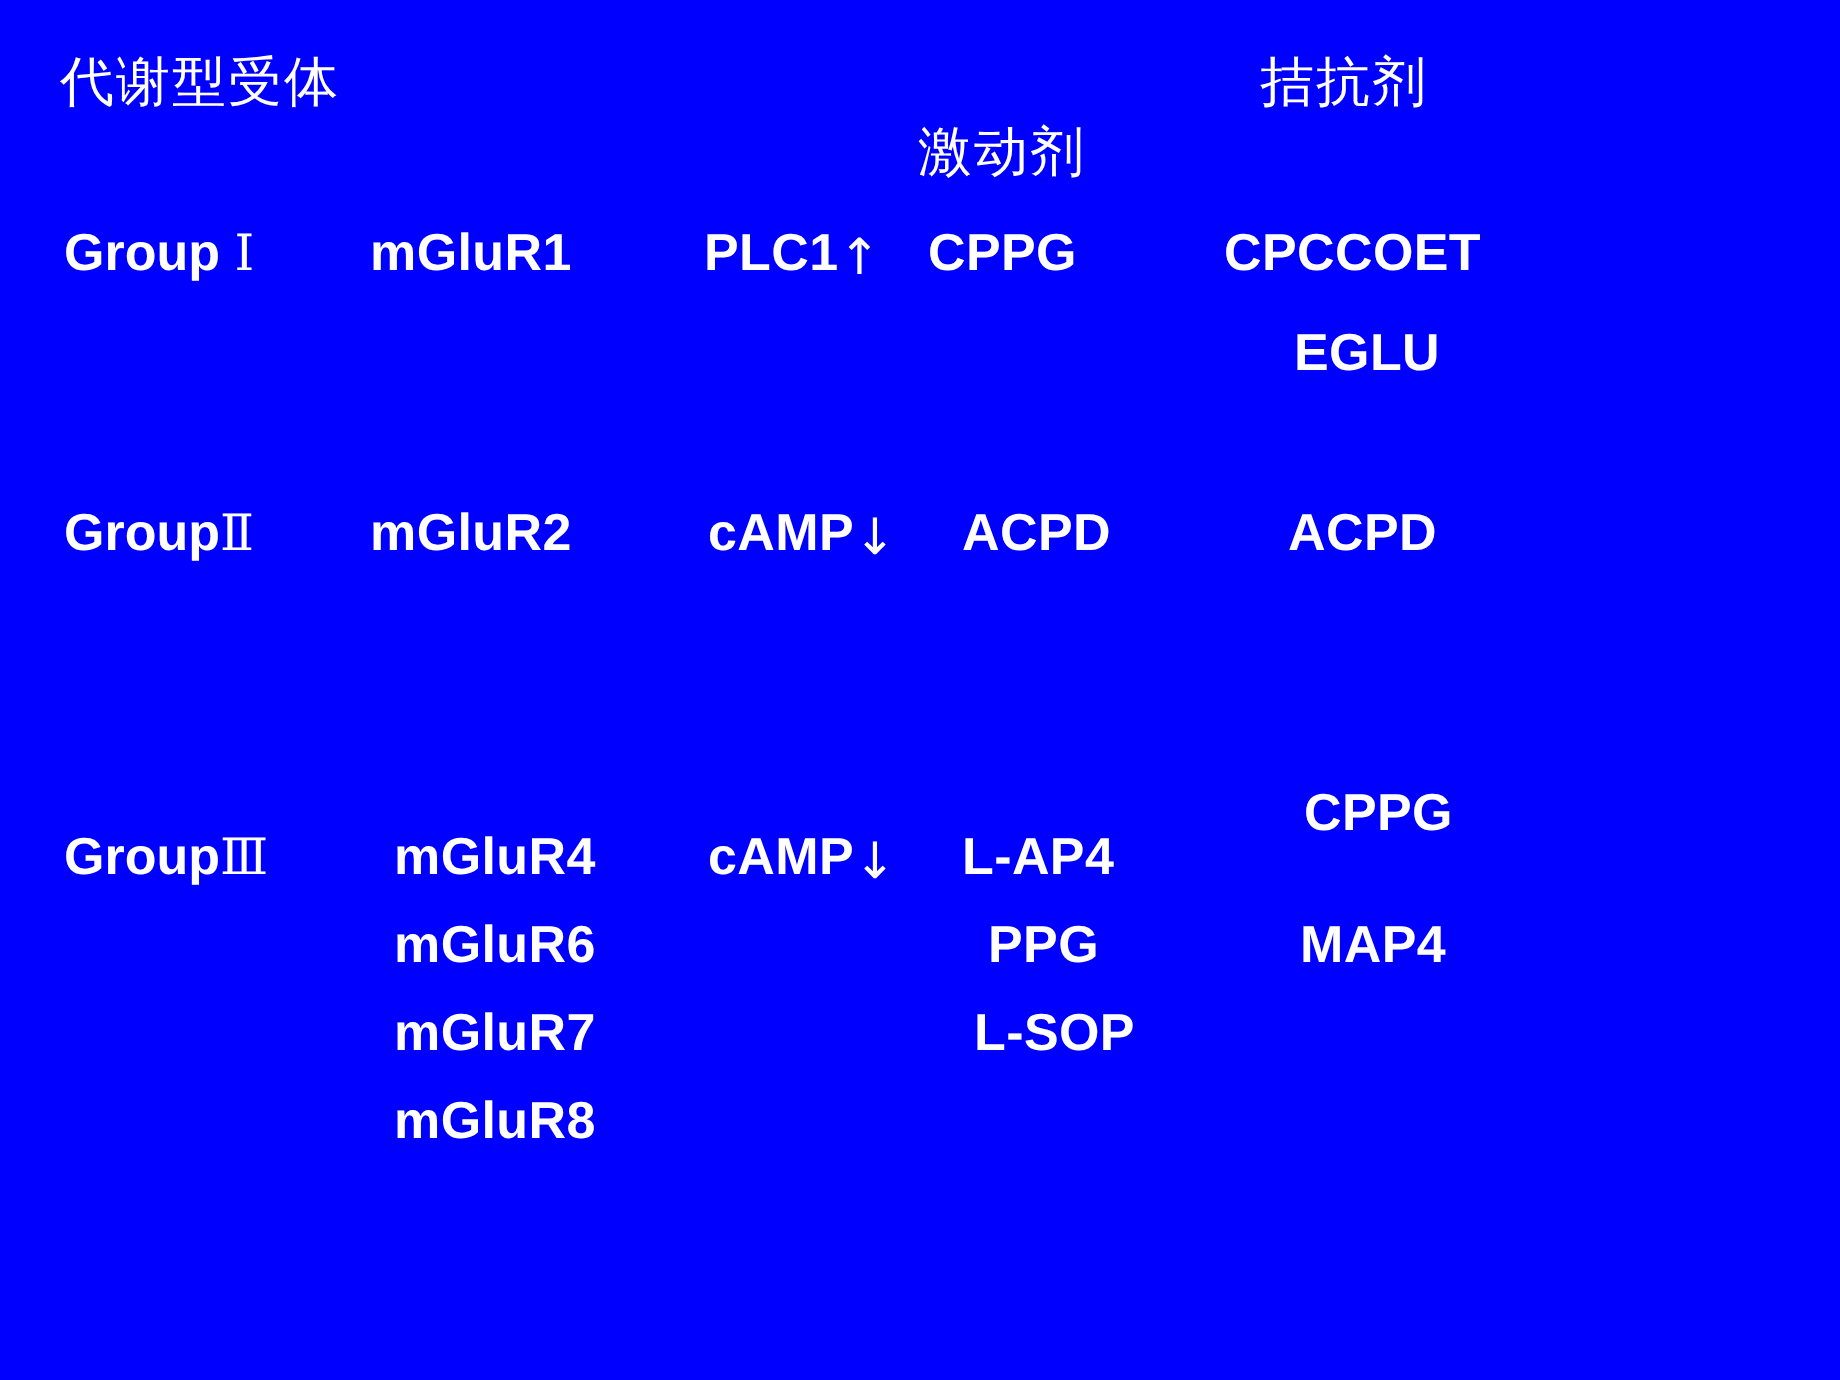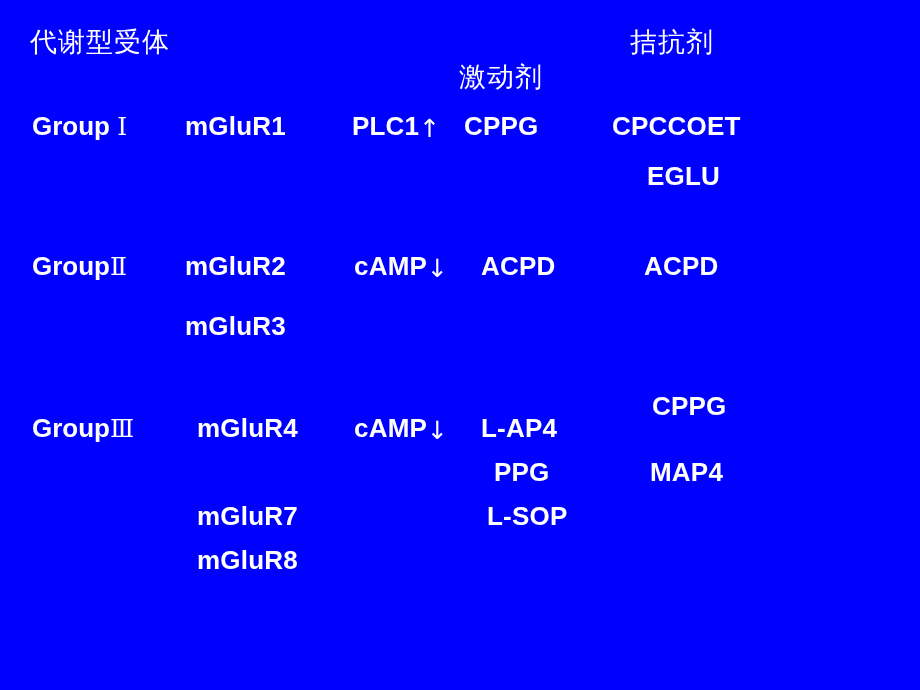--- a/index.html
+++ b/index.html
@@ -87,36 +87,36 @@
   <div class="cell body-txt" style="left:612px; top:113px;">CPCCOET</div>
 
   <div class="cell body-txt" style="left:647px; top:163px;">EGLU</div>
 
   <div class="cell group-label" style="left:32px; top:253px;">
     <span>Group</span><span class="roman">Ⅱ</span>
   </div>
 
   <div class="cell body-txt" style="left:185px; top:253px;">mGluR2</div>
 
-  <div class="cell body-txt" style="left:185px; top:313px;">mGluR3</div>
 
   <div class="cell body-txt" style="left:354px; top:253px;">
     <span>cAMP</span><span class="arrow">↓</span>
   </div>
 
   <div class="cell body-txt" style="left:481px; top:253px;">ACPD</div>
 
   <div class="cell body-txt" style="left:644px; top:253px;">ACPD</div>
 
   <div class="cell group-label" style="left:32px; top:415px;text-align:right;">
     <span>Group</span><span class="roman">Ⅲ</span>
   </div>
 
   <div class="cell body-txt" style="left:197px; top:415px;">mGluR4</div>
 
+  <div class="cell body-txt" style="left:197px; top:459px;">mGluR6</div>
 
   <div class="cell body-txt" style="left:197px; top:503px;">mGluR7</div>
 
   <div class="cell body-txt" style="left:197px; top:547px;">mGluR8</div>
 
   <div class="cell body-txt" style="left:354px; top:415px;">
     <span>cAMP</span><span class="arrow">↓</span>
   </div>
 
   <div class="cell body-txt" style="left:481px; top:415px;">L-AP4</div>

